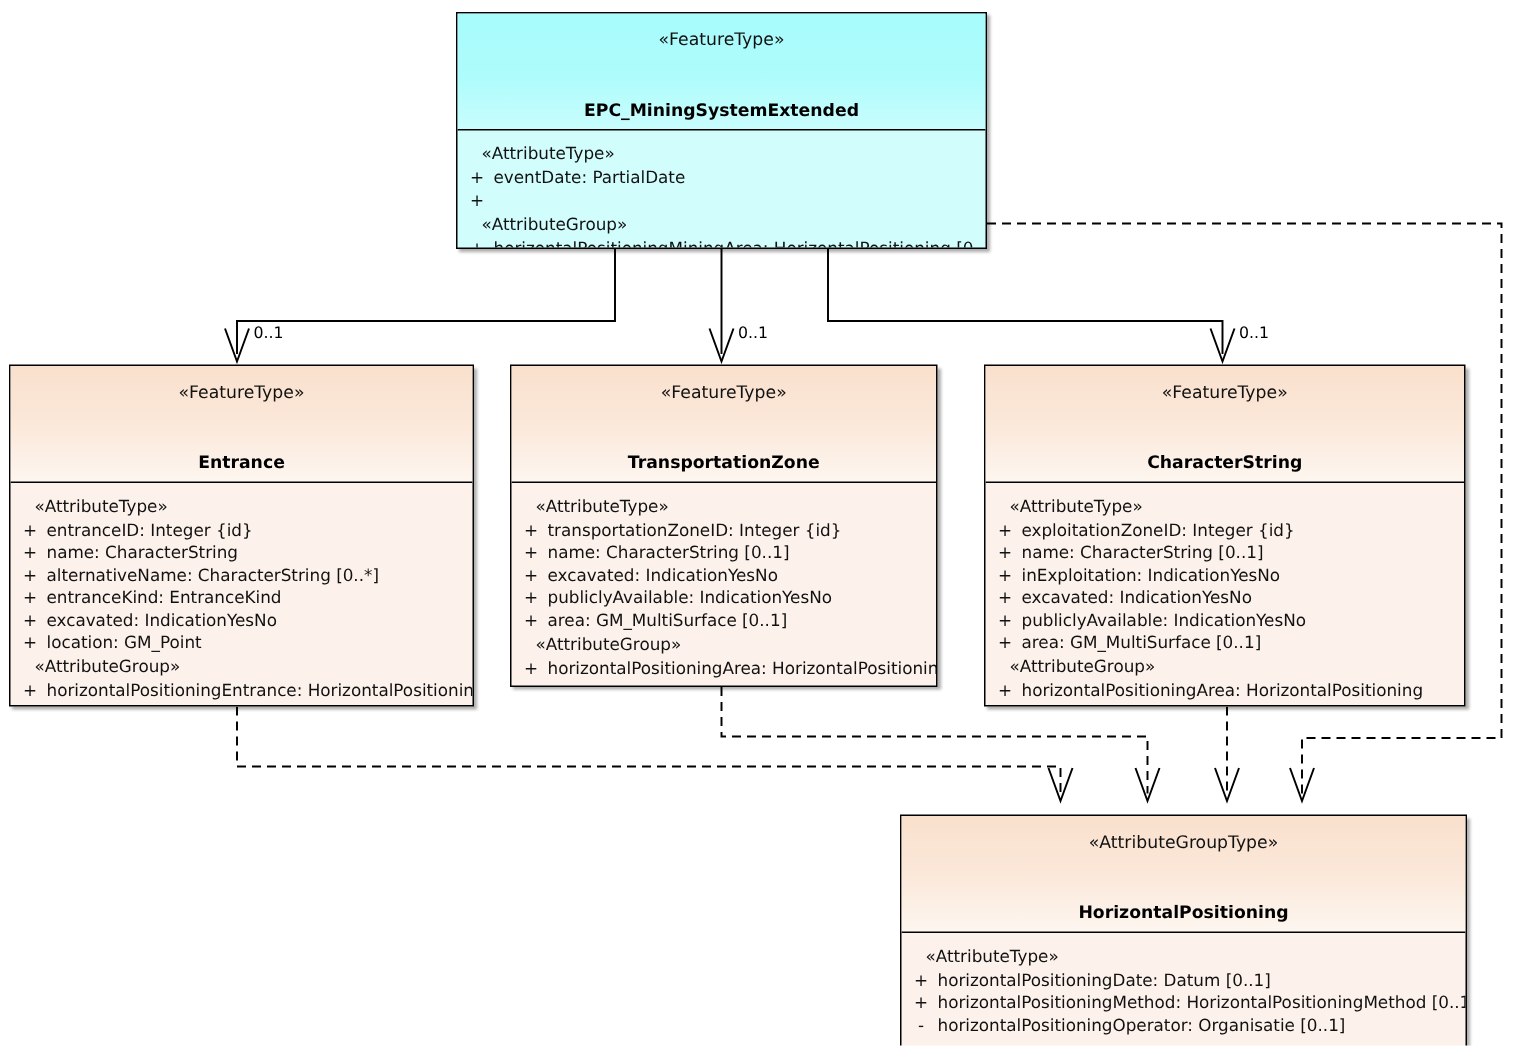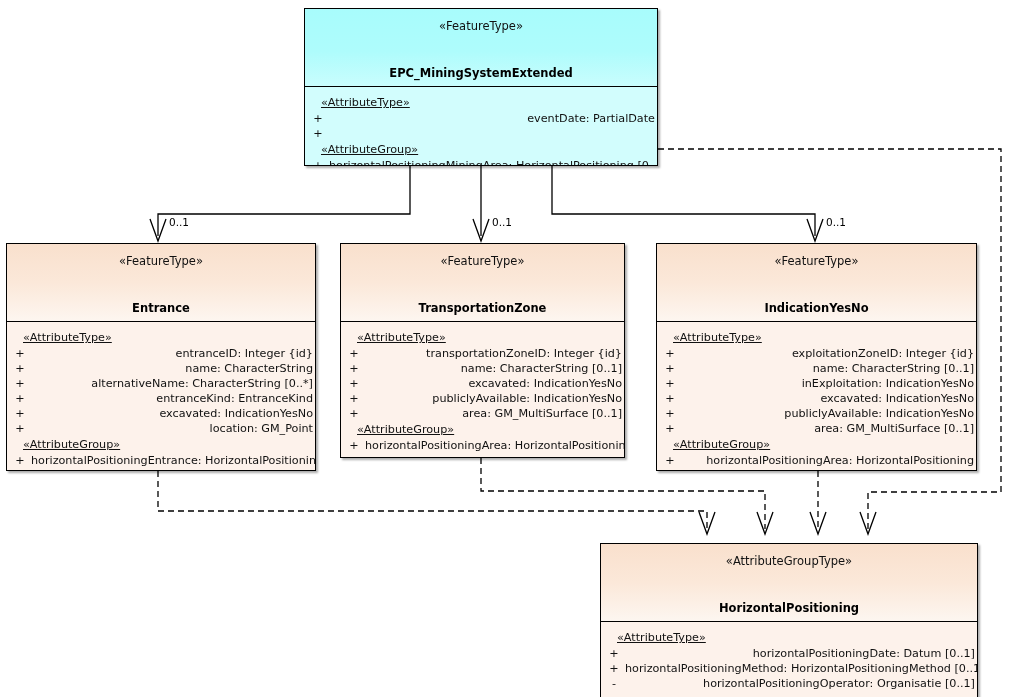--- a/index.html
+++ b/index.html
@@ -56,38 +56,37 @@
   }
   .uml-class .body {
     box-sizing: border-box;
     padding: 7px 2px 7px 2px;
   }
   .grp {
     font-size: 11.2px;
     color: #111111;
     padding: 2px 0 2px 14px;
     white-space: nowrap;
-    text-decoration: underline;
   }
   .attr {
     font-size: 11.2px;
     color: #111111;
     white-space: nowrap;
     display: flex;
     align-items: baseline;
     padding: 1px 0 1px 0;
   }
   .attr .vis {
     display: inline-block;
     width: 22px;
     text-align: center;
     flex: 0 0 22px;
     color: #111111;
   }
-  .attr .sig { flex: 1 1 auto; text-align: right; }
+  .attr .sig { flex: 1 1 auto; }
 
   
   .cls-cyan { background: #d2fdfd; }
   .cls-cyan .hdr {
     background: linear-gradient(to bottom, #a8fcfc 0%, #aefcfc 55%, #c9fdfd 100%);
   }
   
   .cls-peach { background: #fdf2eb; }
   .cls-peach .hdr {
     background: linear-gradient(to bottom, #f9e0cd 0%, #fbe8d9 50%, #fdf6f0 100%);
@@ -224,21 +223,21 @@
       <div class="attr">
         <span class="vis">+</span>
         <span class="sig">horizontalPositioningArea: HorizontalPositioning</span>
       </div>
     </div>
   </div>
 
   <div class="uml-class cls-peach" style="left:656px; top:243px; width:321px; height:228px;">
     <div class="hdr">
       <div class="stereo">«FeatureType»</div>
-      <div class="cname">IndicationYesNo</div>
+      <div class="cname">CharacterString</div>
     </div>
     <div class="body">
       <div class="grp">«AttributeType»</div>
       <div class="attr">
         <span class="vis">+</span>
         <span class="sig">exploitationZoneID: Integer {id}</span>
       </div>
       <div class="attr">
         <span class="vis">+</span>
         <span class="sig">name: CharacterString [0..1]</span>

